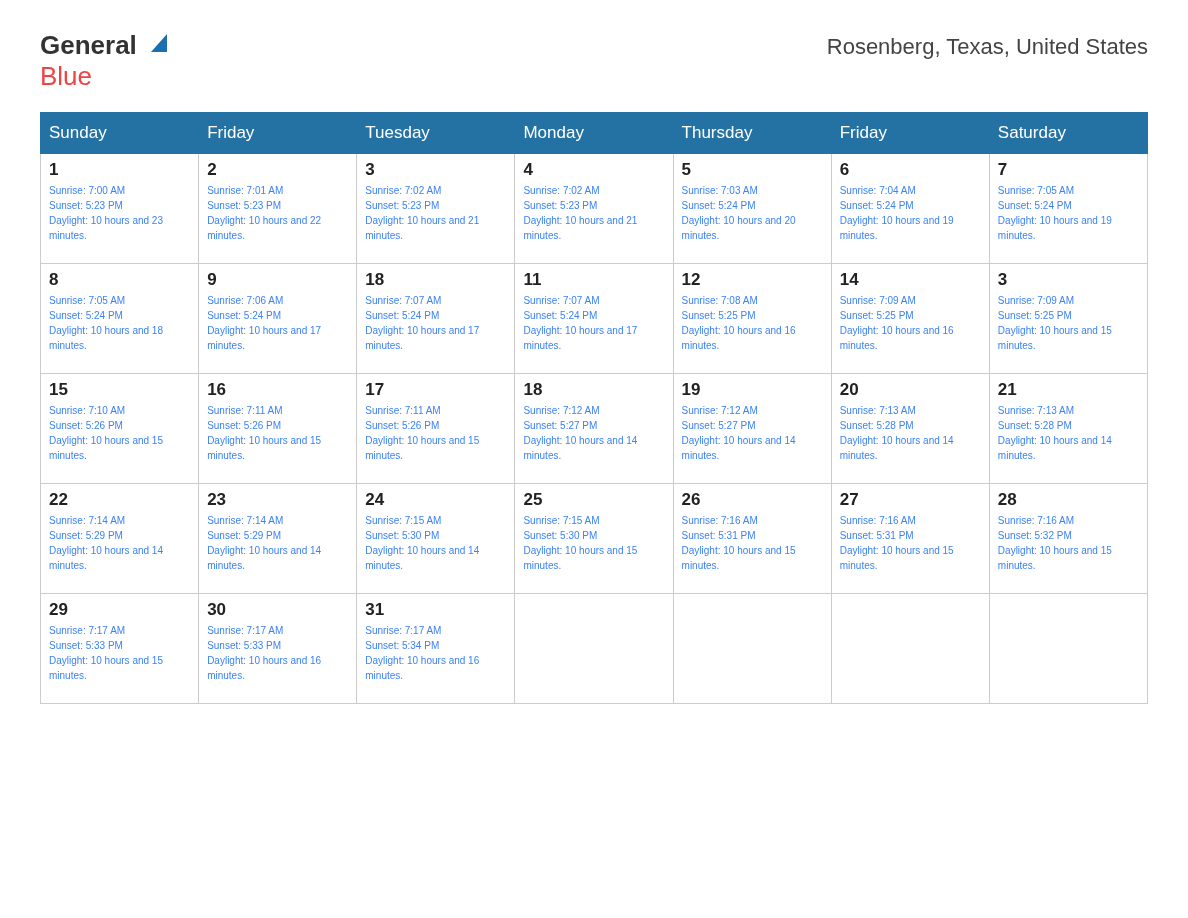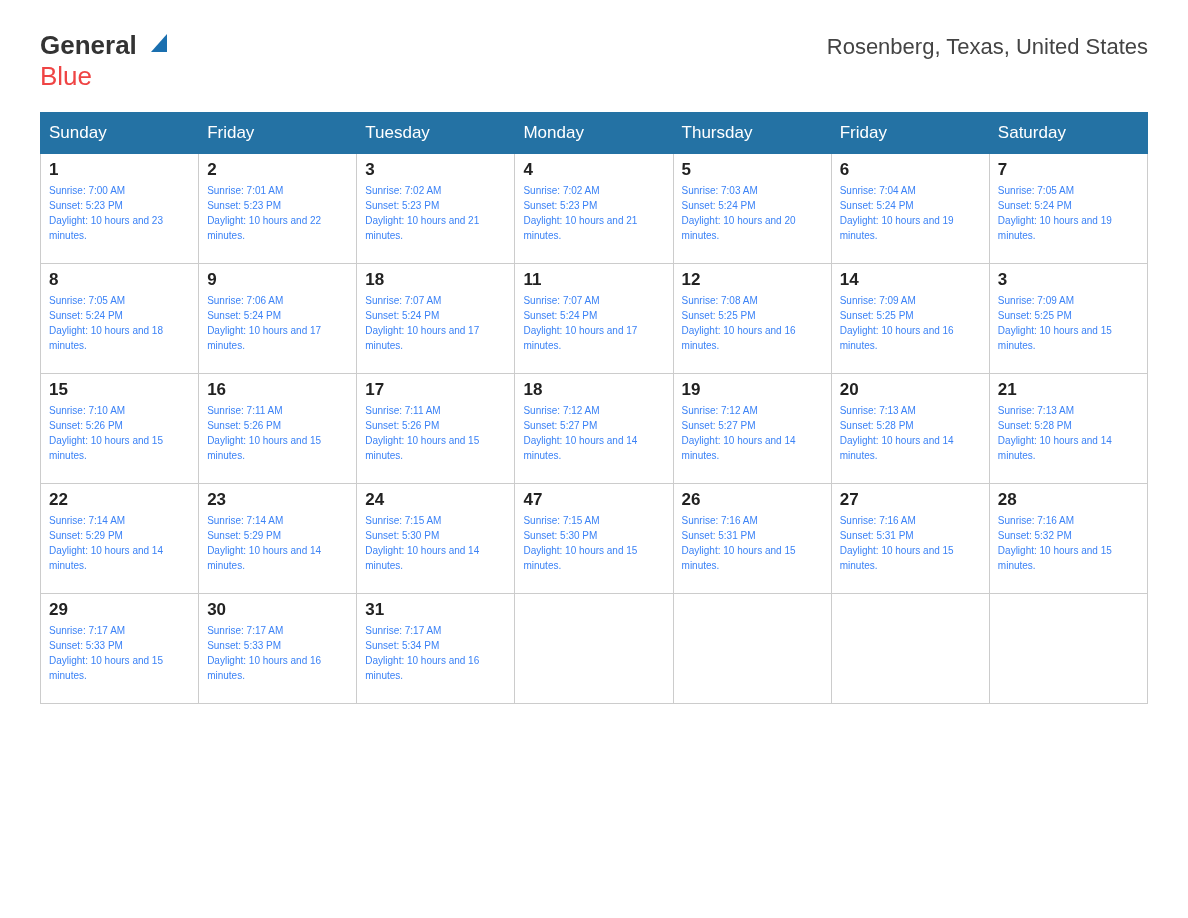--- a/index.html
+++ b/index.html
@@ -223,21 +223,21 @@
         </td>
         <td>
           <span class="day-number">23</span>
 <div class="day-info">Sunrise: 7:14 AM<br>Sunset: 5:29 PM<br>Daylight: 10 hours and 14 minutes.</div>
         </td>
         <td>
           <span class="day-number">24</span>
 <div class="day-info">Sunrise: 7:15 AM<br>Sunset: 5:30 PM<br>Daylight: 10 hours and 14 minutes.</div>
         </td>
         <td>
-          <span class="day-number">47</span>
+          <span class="day-number">25</span>
 <div class="day-info">Sunrise: 7:15 AM<br>Sunset: 5:30 PM<br>Daylight: 10 hours and 15 minutes.</div>
         </td>
         <td>
           <span class="day-number">26</span>
 <div class="day-info">Sunrise: 7:16 AM<br>Sunset: 5:31 PM<br>Daylight: 10 hours and 15 minutes.</div>
         </td>
         <td>
           <span class="day-number">27</span>
 <div class="day-info">Sunrise: 7:16 AM<br>Sunset: 5:31 PM<br>Daylight: 10 hours and 15 minutes.</div>
         </td>

